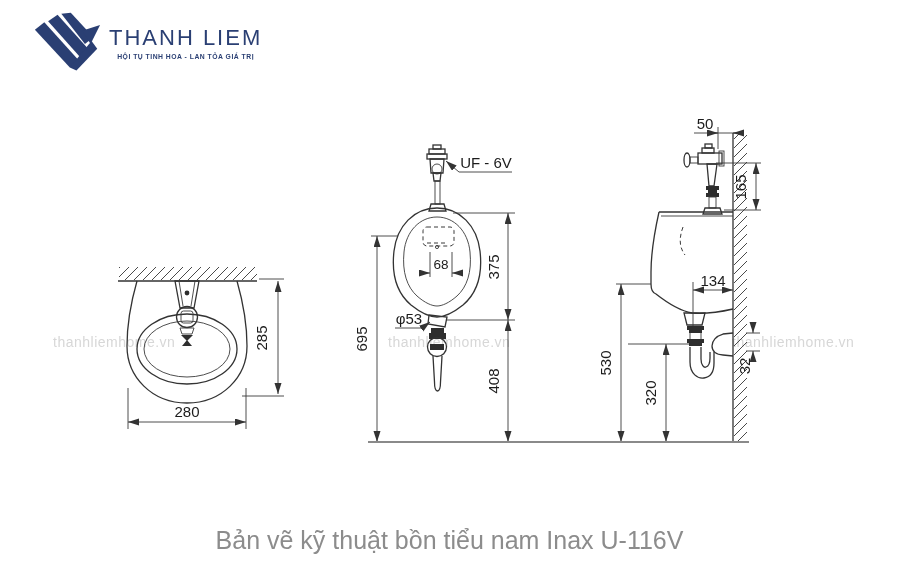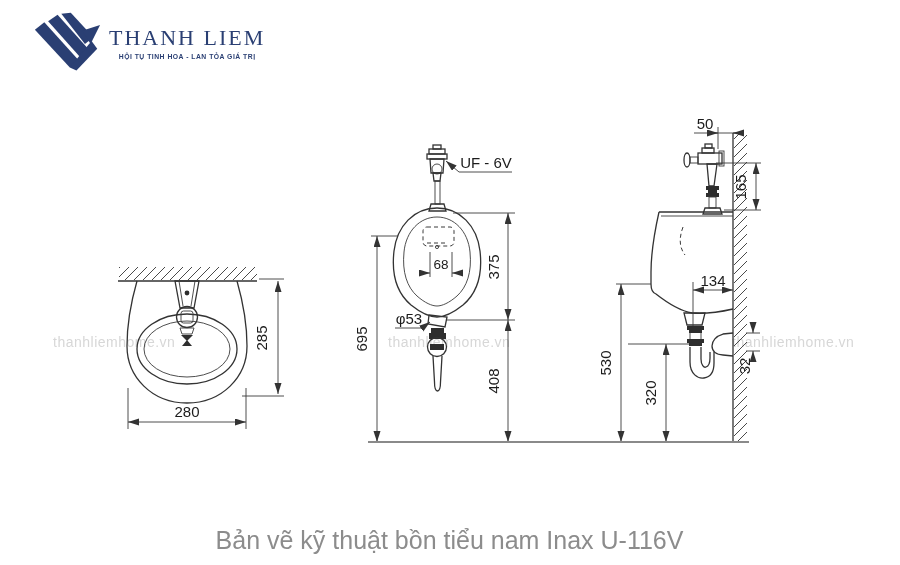--- a/index.html
+++ b/index.html
@@ -2,21 +2,21 @@
 <html><head>
 <meta charset="utf-8">
 <style>
   html,body{margin:0;padding:0;background:#fff;}
   .page{position:relative;width:900px;height:565px;background:#ffffff;overflow:hidden;
         font-family:"Liberation Sans",sans-serif;}
   
   .logo{position:absolute;left:33px;top:12px;display:flex;align-items:flex-start;gap:8px;}
   .logo-mark{width:68px;height:62px;flex:0 0 auto;}
   .logo-txt{display:flex;flex-direction:column;margin-top:14px;}
-  .logo-name{font-size:22px;letter-spacing:2px;color:#2a3f73;font-weight:400;line-height:1.1;font-family:Liberation Serif, serif;}
+  .logo-name{font-size:22px;letter-spacing:2px;color:#2a3f73;font-weight:400;line-height:1.1;}
   .logo-tag{font-size:6.8px;letter-spacing:.5px;color:#2a3f73;font-weight:700;margin-top:3px;
             align-self:center;white-space:nowrap;}
   
   .wm{position:absolute;top:334px;font-size:14px;color:#d7d7d7;letter-spacing:.5px;white-space:nowrap;}
   .wm1{left:53px;} .wm2{left:388px;} .wm3{left:732px;}
   
   .draw{position:absolute;left:0;top:0;}
   .draw text{font-family:"Liberation Sans",sans-serif;}
   .dim{font-size:15px;fill:#1c1c1c;}
   .dim-s{font-size:13.5px;fill:#1c1c1c;}

